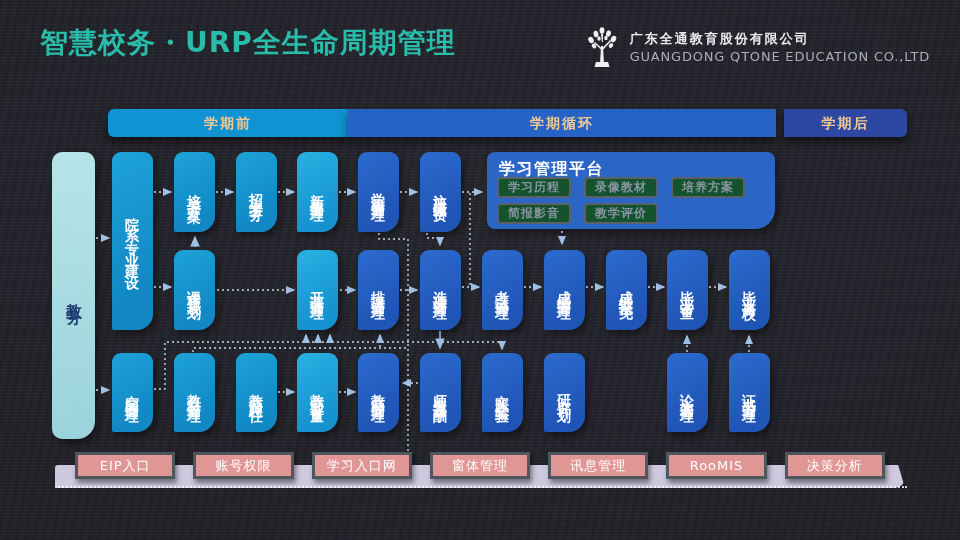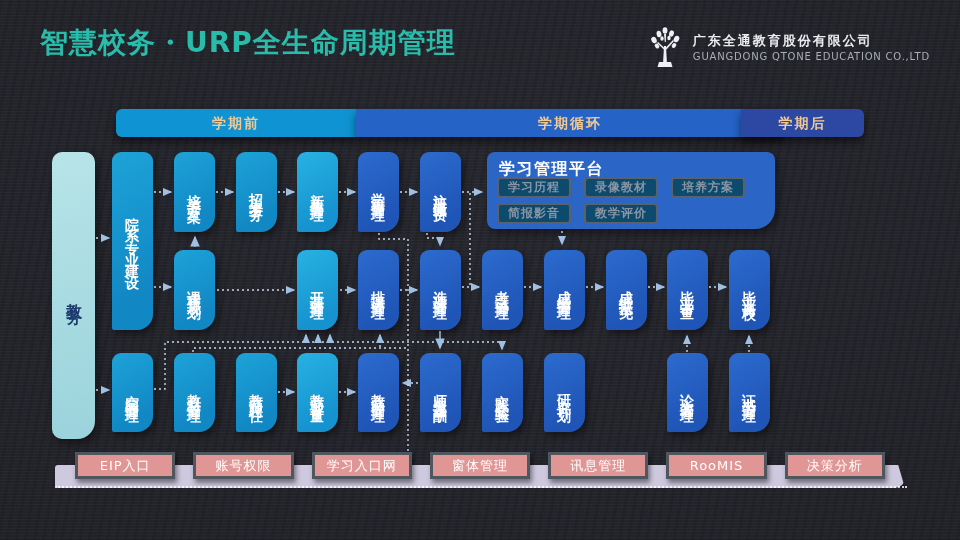--- a/index.html
+++ b/index.html
@@ -17,29 +17,29 @@
   .layer{position:absolute;inset:0;z-index:1;}
 
   
   .title{position:absolute;left:40px;top:24px;font-size:28px;font-weight:bold;
     color:#2abcaa;letter-spacing:1px;}
 
   
   .logo{position:absolute;right:30px;top:26px;display:flex;align-items:center;gap:9px;}
   .logo-txt{display:flex;flex-direction:column;line-height:1.25;}
   .logo-cn{color:#e9ebef;font-size:13px;font-weight:bold;letter-spacing:2px;}
-  .logo-en{color:#a9aeb8;font-size:10px;letter-spacing:0.8px;margin-top:2px;}
+  .logo-en{color:#a9aeb8;font-size:13px;letter-spacing:0.8px;margin-top:2px;}
 
   
   .phase{position:absolute;top:109px;height:28px;line-height:28px;text-align:center;
     color:#f2c993;font-size:14px;font-weight:bold;letter-spacing:2px;
-    box-shadow:0 5px 9px rgba(0,0,0,0.5);margin-left:8px;}
+    box-shadow:0 5px 9px rgba(0,0,0,0.5);}
   .phase-pre {left:108px;width:240px;background:#0f93d2;border-radius:6px 0 0 6px;}
   .phase-cyc {left:348px;width:428px;background:#2563c6;}
-  .phase-post{left:733px;width:123px;background:#2c48a2;border-radius:0 6px 6px 0;}
+  .phase-post{left:784px;width:123px;background:#2c48a2;border-radius:0 6px 6px 0;}
 
   
   .sidebar{position:absolute;left:52px;top:152px;width:43px;height:287px;
     background:linear-gradient(170deg,#b7e4e8,#9bd3dc);
     border-radius:10px 10px 18px 10px;display:flex;align-items:center;justify-content:center;
     box-shadow:3px 4px 8px rgba(0,0,0,0.45);}
   .sidebar span{writing-mode:vertical-rl;text-orientation:upright;color:#1c3a6e;
     font-size:16px;font-weight:bold;letter-spacing:6px;}
 
   
@@ -51,21 +51,21 @@
   .cyan {background:linear-gradient(150deg,#1da3d8 0%,#1187c4 80%);}
   .cyan2{background:linear-gradient(150deg,#28b2e2 0%,#1592cf 80%);}
   .blue {background:linear-gradient(150deg,#2c6bce 0%,#1f55b6 80%);}
 
   
   .lms{position:absolute;left:487px;top:152px;width:288px;height:77px;background:#2b66c6;
     border-radius:8px 8px 20px 8px;box-shadow:3px 4px 8px rgba(0,0,0,0.45);}
   .lms-title{margin:7px 0 0 12px;color:#fff;font-size:16px;font-weight:bold;letter-spacing:1.5px;}
   .chips{position:absolute;left:10px;display:flex;gap:13px;}
   .chips.r1{top:25px;} .chips.r2{top:51px;}
-  .chip{height:17px;line-height:17px;padding:0 9px;background:#0c4a6e;
+  .chip{height:17px;line-height:17px;padding:0 9px;background:#14532d;
     border:2px solid #5a6168;border-radius:4px;color:#8a95a4;
     font-size:12px;font-weight:bold;letter-spacing:1px;}
 
   
   svg.flow{position:absolute;inset:0;width:960px;height:540px;pointer-events:none;z-index:2;}
 
   
   .platform{position:absolute;left:55px;top:465px;width:850px;height:23px;background:#cfc9df;
     border-radius:3px 0 10px 3px;box-shadow:0 6px 9px rgba(0,0,0,0.55);
     clip-path:polygon(0 0,99.2% 0,100% 100%,0 100%);}

